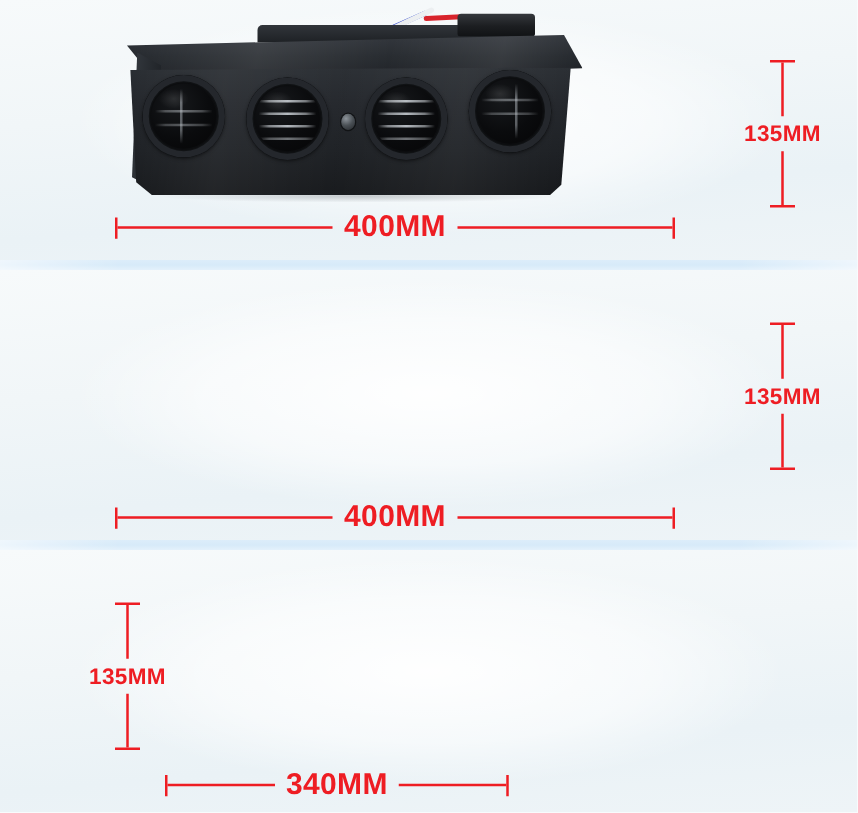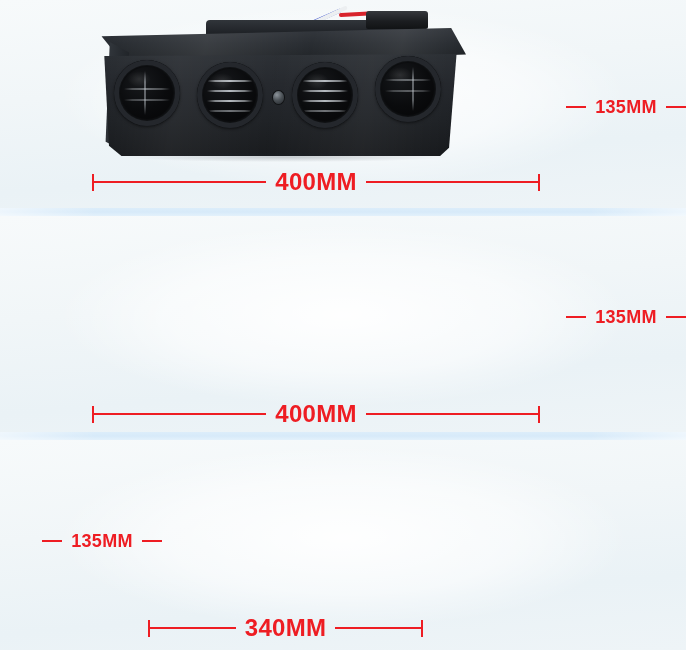--- a/index.html
+++ b/index.html
@@ -87,21 +87,21 @@
     white-space: nowrap;
     line-height: 1;
     color: #ee1d23;
     flex: 0 0 auto;
   }
 
   .dim-v {
     position: absolute;
     width: 120px;
     display: flex;
-    flex-direction: row;
+    flex-direction: column;
     align-items: center;
     color: #ee1d23;
   }
   .dim-v .cap {
     width: 20px;
     height: 2px;
     background: #ee1d23;
     flex: 0 0 auto;
   }
   .dim-v .rule {
@@ -369,21 +369,21 @@
     <div class="panel-glow"></div>
 
     <div class="dim-v" style="left: 42px; top: 42px; height: 118px;">
       <div class="cap"></div>
       <div class="rule"></div>
       <div class="dim-label">135MM</div>
       <div class="rule"></div>
       <div class="cap"></div>
     </div>
 
-    <div class="dim-h" style="left: 148px; top: 178px; width: 275px;">
+    <div class="dim-h" style="left: 132px; top: 178px; width: 275px;">
       <div class="cap"></div>
       <div class="rule"></div>
       <div class="dim-label">340MM</div>
       <div class="rule"></div>
       <div class="cap"></div>
     </div>
   </div>
 
 </div>
 

